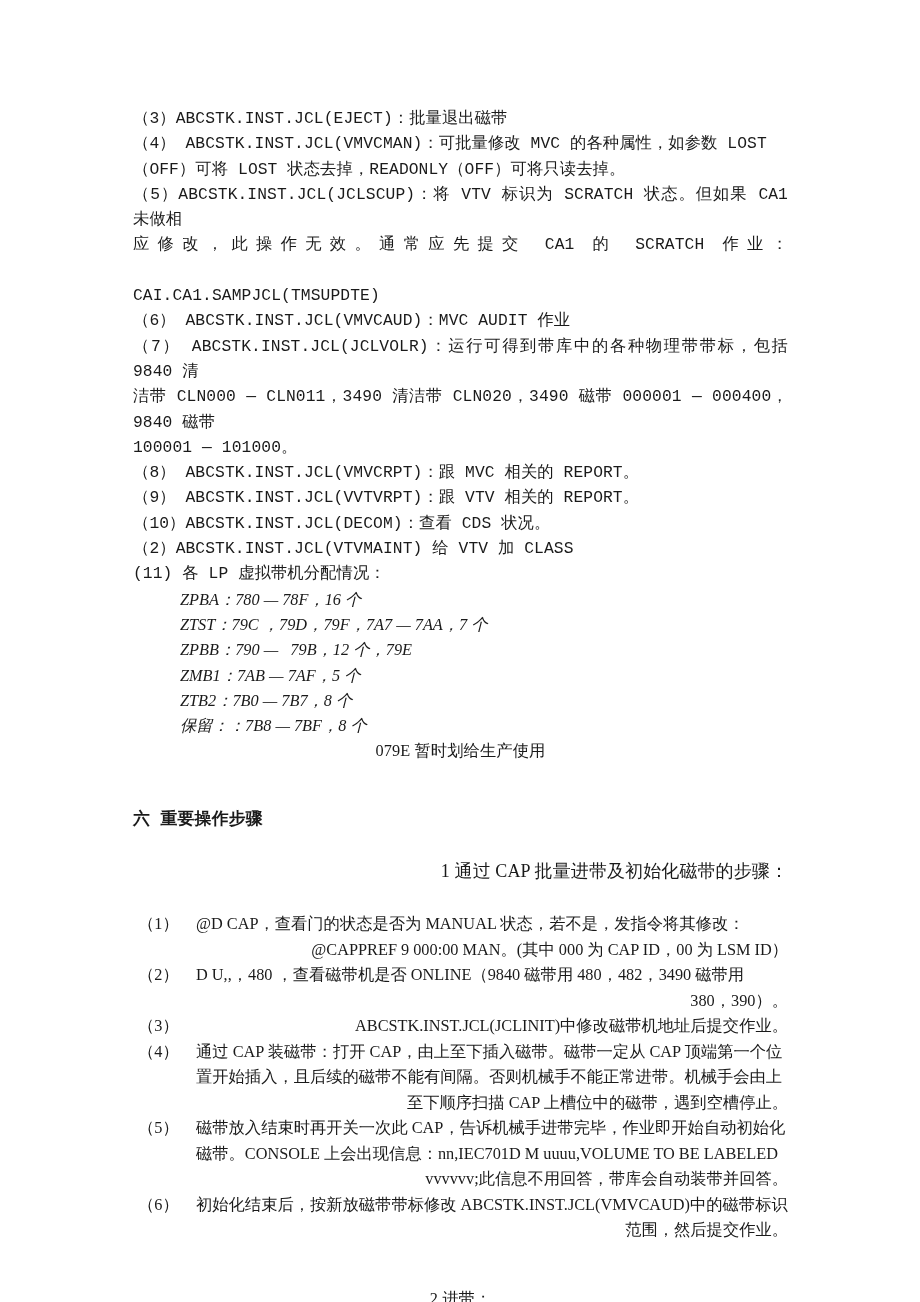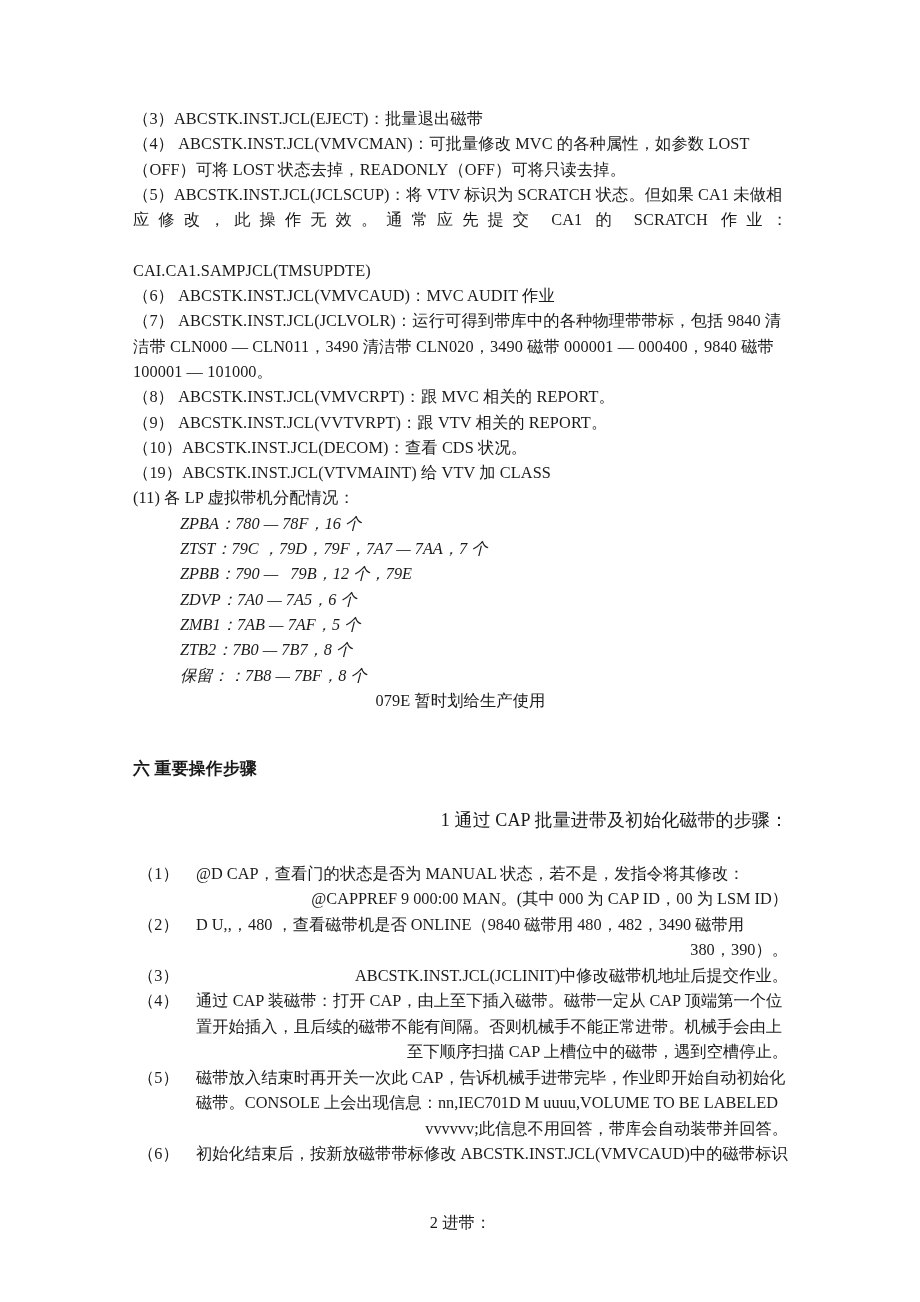--- a/index.html
+++ b/index.html
@@ -32,20 +32,21 @@
     margin: 0;
     font-size: 16.3px;
     line-height: 25.3px;
     text-align: justify;
     text-justify: inter-character;
     letter-spacing: 0.1px;
   }
   
   .jcl-para {
     text-indent: 0;
+    font-family: Liberation Mono, monospace;
   }
   
   .stretched {
     text-align: justify;
   }
   .stretched::after {
     content: "";
     display: inline-block;
     width: 100%;
   }
@@ -70,20 +71,21 @@
   }
   .spacer-lg { height: 43px; }
   .spacer-md { height: 27px; }
   h2.section-heading {
     margin: 0;
     font-size: 16.8px;
     line-height: 25.3px;
     font-weight: bold;
     letter-spacing: 0.3px;
     text-align: left;
+    font-family: Liberation Mono, monospace;
   }
   .sub-heading {
     font-size: 18px;
     line-height: 25.3px;
     text-align: right;
   }
   
   .steps {
     margin: 0;
     padding: 0;
@@ -135,29 +137,28 @@
       <p class="jcl-para">（5）ABCSTK.INST.JCL(JCLSCUP)：将 VTV 标识为 SCRATCH 状态。但如果 CA1 未做相</p>
       <p class="jcl-para stretched">应修改，此操作无效。通常应先提交 CA1 的 SCRATCH 作业：</p>
       <p class="jcl-para">CAI.CA1.SAMPJCL(TMSUPDTE)</p>
       <p class="jcl-para">（6）  ABCSTK.INST.JCL(VMVCAUD)：MVC AUDIT 作业</p>
       <p class="jcl-para">（7）  ABCSTK.INST.JCL(JCLVOLR)：运行可得到带库中的各种物理带带标，包括 9840 清</p>
       <p class="jcl-para">洁带 CLN000 — CLN011，3490 清洁带 CLN020，3490 磁带 000001 — 000400，9840 磁带</p>
       <p class="jcl-para">100001 — 101000。</p>
       <p class="jcl-para">（8）  ABCSTK.INST.JCL(VMVCRPT)：跟 MVC 相关的 REPORT。</p>
       <p class="jcl-para">（9）  ABCSTK.INST.JCL(VVTVRPT)：跟 VTV 相关的 REPORT。</p>
       <p class="jcl-para">（10）ABCSTK.INST.JCL(DECOM)：查看 CDS 状况。</p>
-      <p class="jcl-para">（19）ABCSTK.INST.JCL(VTVMAINT) 给 VTV 加 CLASS</p>
+      <p class="jcl-para">（2）ABCSTK.INST.JCL(VTVMAINT) 给 VTV 加 CLASS</p>
       <p class="jcl-para">(11) 各 LP 虚拟带机分配情况：</p>
     </div>
 
     <ul class="lp-list">
       <li>ZPBA：780 — 78F，16 个</li>
       <li>ZTST：79C ，79D，79F，7A7 — 7AA，7 个</li>
       <li>ZPBB：790 —   79B，12 个，79E</li>
-      <li>ZDVP：7A0 — 7A5，6 个</li>
       <li>ZMB1：7AB — 7AF，5 个</li>
       <li>ZTB2：7B0 — 7B7，8 个</li>
       <li>保留：：7B8 — 7BF，8 个</li>
     </ul>
 
     <p class="plain-line">079E 暂时划给生产使用</p>
 
     <div class="spacer-lg"></div>
 
     <h2 class="section-heading">六  重要操作步骤</h2>
@@ -202,20 +203,21 @@
         <span class="step-text">
           <span class="ln">磁带放入结束时再开关一次此 CAP，告诉机械手进带完毕，作业即开始自动初始化</span>
           <span class="ln">磁带。CONSOLE 上会出现信息：nn,IEC701D M uuuu,VOLUME TO BE LABELED</span>
           <span class="ln last">vvvvvv;此信息不用回答，带库会自动装带并回答。</span>
         </span>
       </li>
       <li>
         <span class="marker">（6）</span>
         <span class="step-text">
           <span class="ln">初始化结束后，按新放磁带带标修改 ABCSTK.INST.JCL(VMVCAUD)中的磁带标识</span>
+          <span class="ln last">范围，然后提交作业。</span>
         </span>
       </li>
     </ol>
 
     <div class="spacer-lg"></div>
 
     <p class="tail">2  进带：</p>
 
   </div>
 </div>

